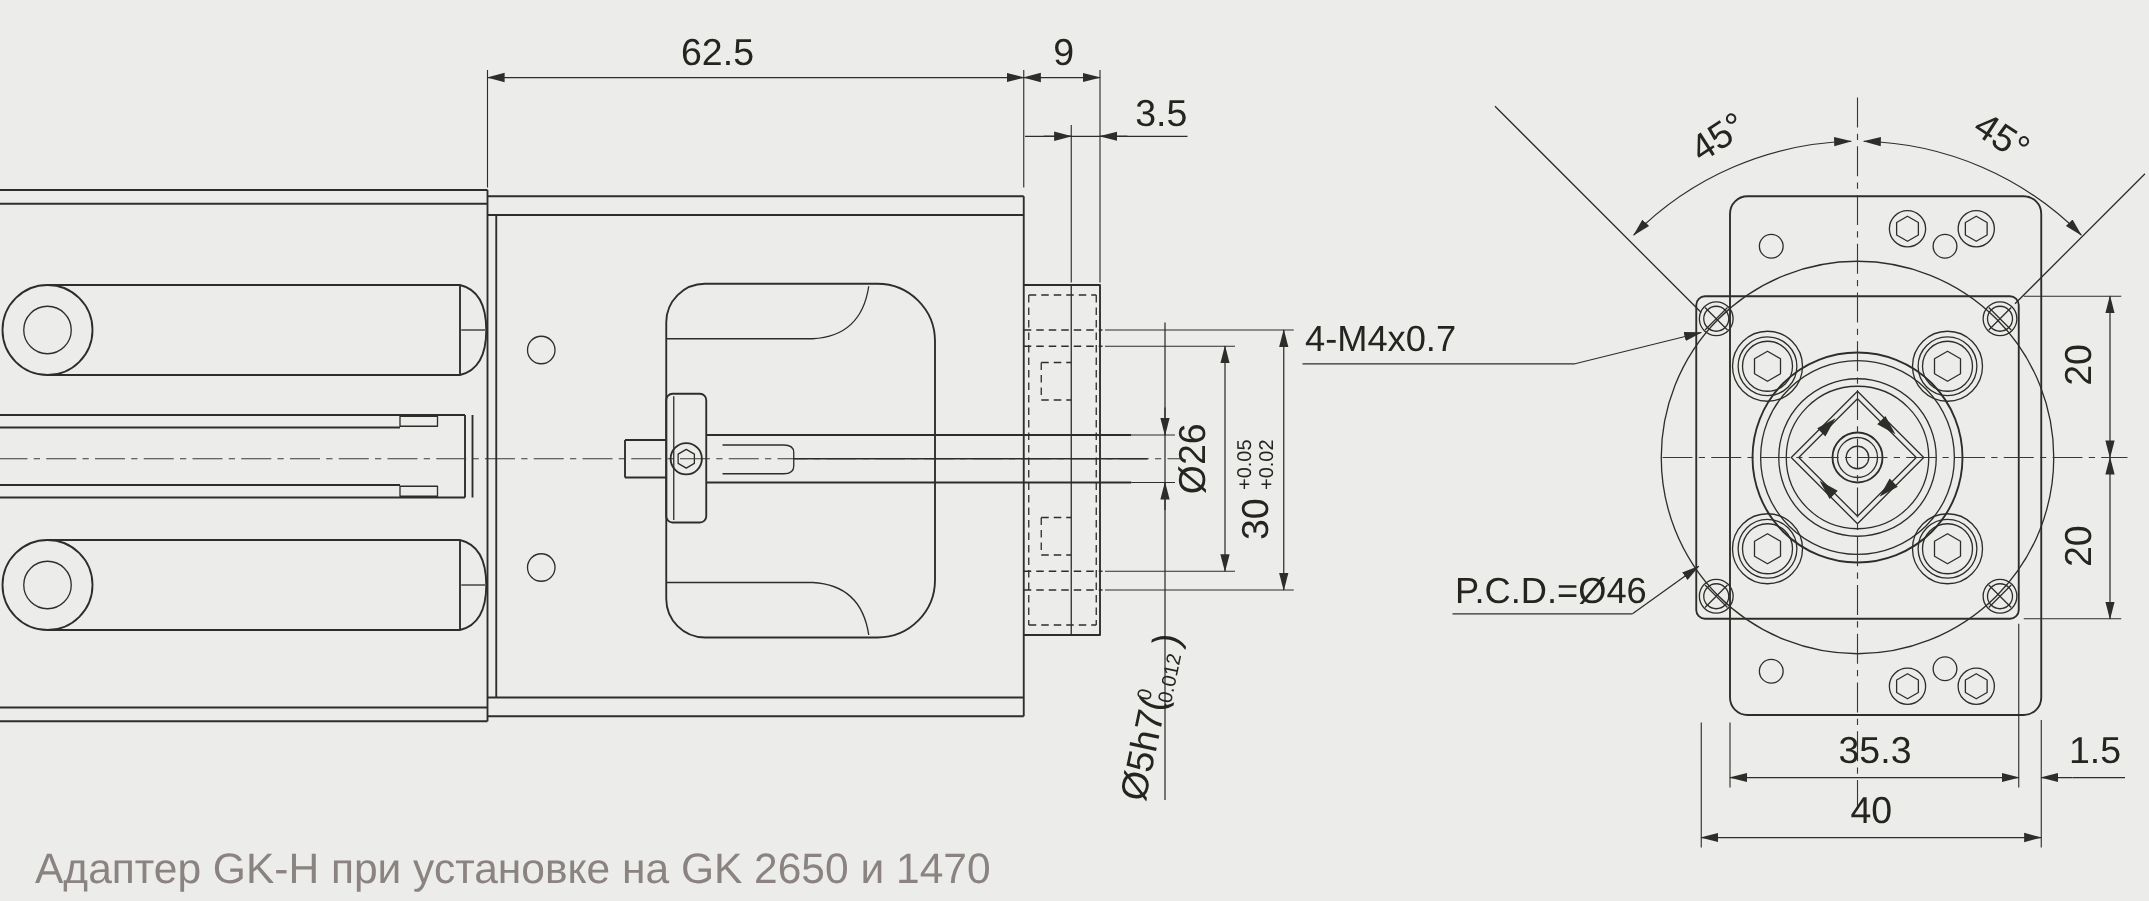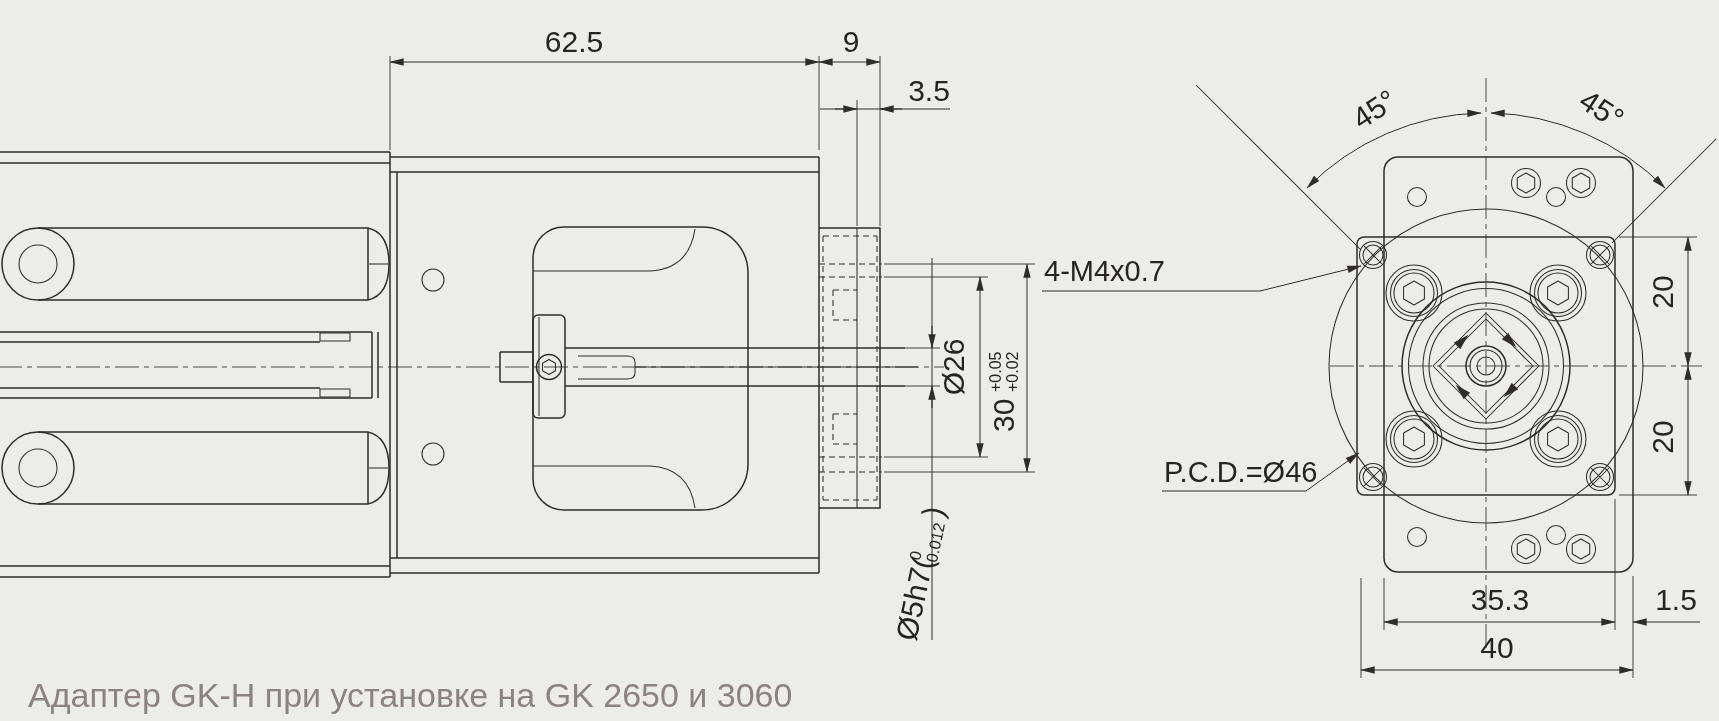--- a/index.html
+++ b/index.html
@@ -222,14 +222,14 @@
       <text class="dt" x="1500" y="610" text-anchor="middle">35.3</text>
       <path class="dim" d="M1658,622 L1633,622" marker-end="url(#arw)"></path>
       <path class="dim" d="M1658,622 H1700"></path>
       <text class="dt" x="1676" y="610" text-anchor="middle">1.5</text>
       <path class="dim" d="M1361,670 H1633" marker-start="url(#arw)" marker-end="url(#arw)"></path>
       <text class="dt" x="1497" y="658" text-anchor="middle">40</text>
     </g>
   </g>
 </svg>
 
-<div class="caption">Адаптер GK-H при установке на GK 2650 и 3060</div>
+<div class="caption">Адаптер GK-H при установке на GK 2650 и 1470</div>
 </div>
 
 </body></html>

